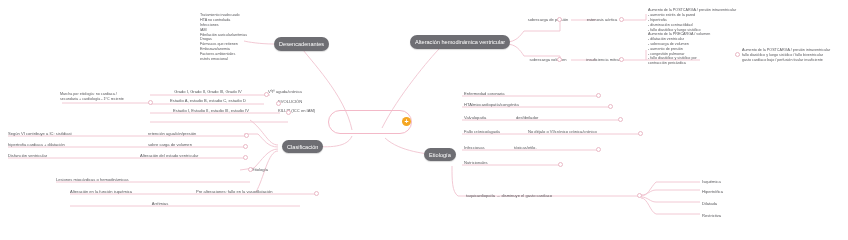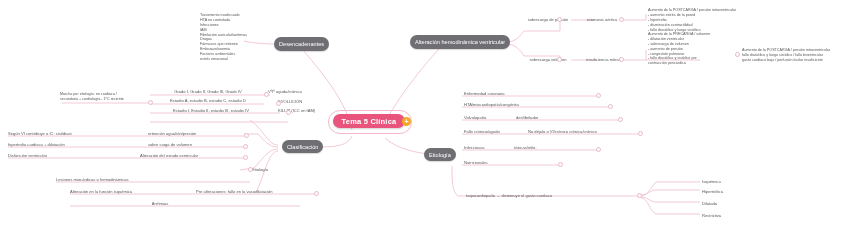--- a/index.html
+++ b/index.html
@@ -142,21 +142,20 @@
       <path d="M458,196 L638,196"></path>
 
       <path d="M641,196 C648,196 650,188 656,182 L700,182"></path>
       <path d="M641,195 C648,195 650,190 656,190 L700,190"></path>
       <path d="M641,197 C648,197 650,202 656,202 L700,202"></path>
       <path d="M641,198 C648,198 650,212 656,214 L700,214"></path>
     </g>
   </svg>
 
   <div class="root-ring" style="left:328px;top:110px;width:82px;height:22px;"></div>
-  <div class="node root" style="left:333px;top:114px;width:72px;height:14px;">Tema 5 Clínica</div>
   <div class="plusdot" style="left:402px;top:117px;">+</div>
 
   <div class="node branch" style="left:274px;top:37px;height:14px;">Desencadenantes</div>
 
   <div class="node branch" style="left:410px;top:35px;height:14px;">Alteración hemodinámica ventricular</div>
 
   <div class="node branch" style="left:282px;top:140px;height:13px;">Clasificación</div>
 
   <div class="node branch" style="left:424px;top:148px;height:13px;">Etiología</div>
 

